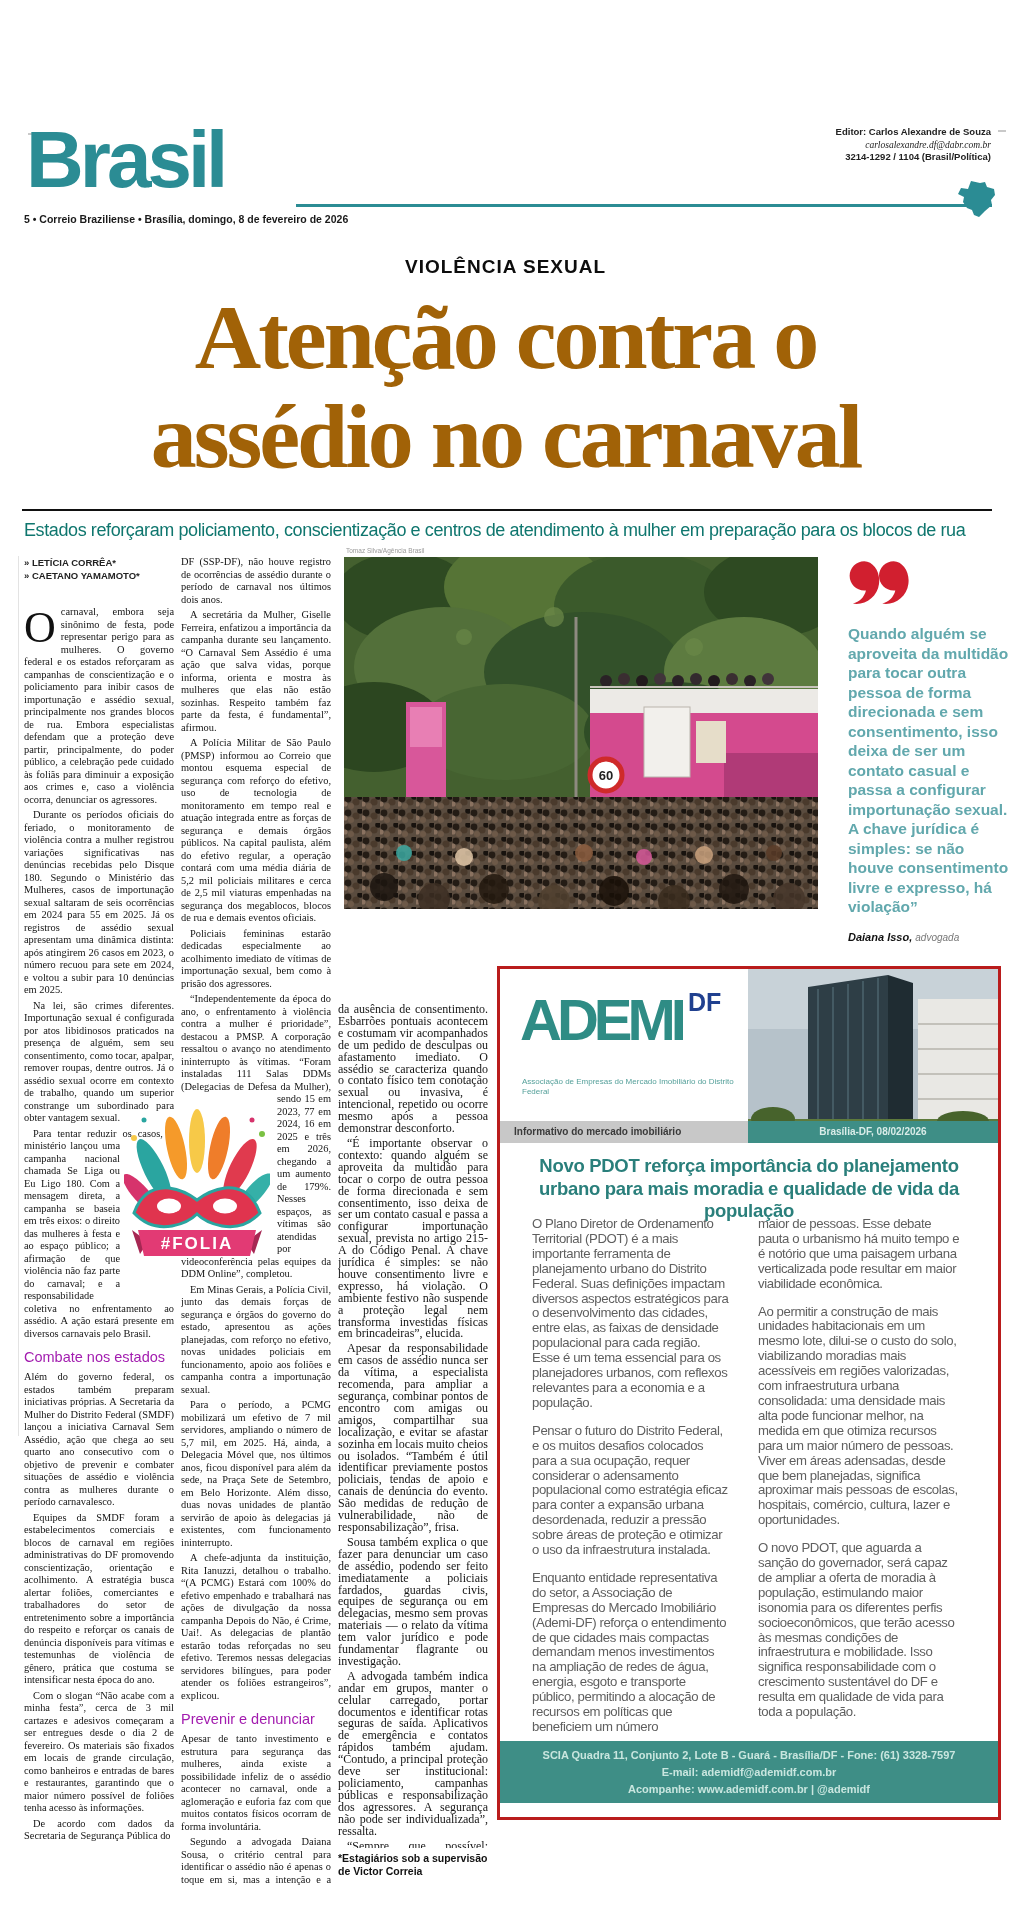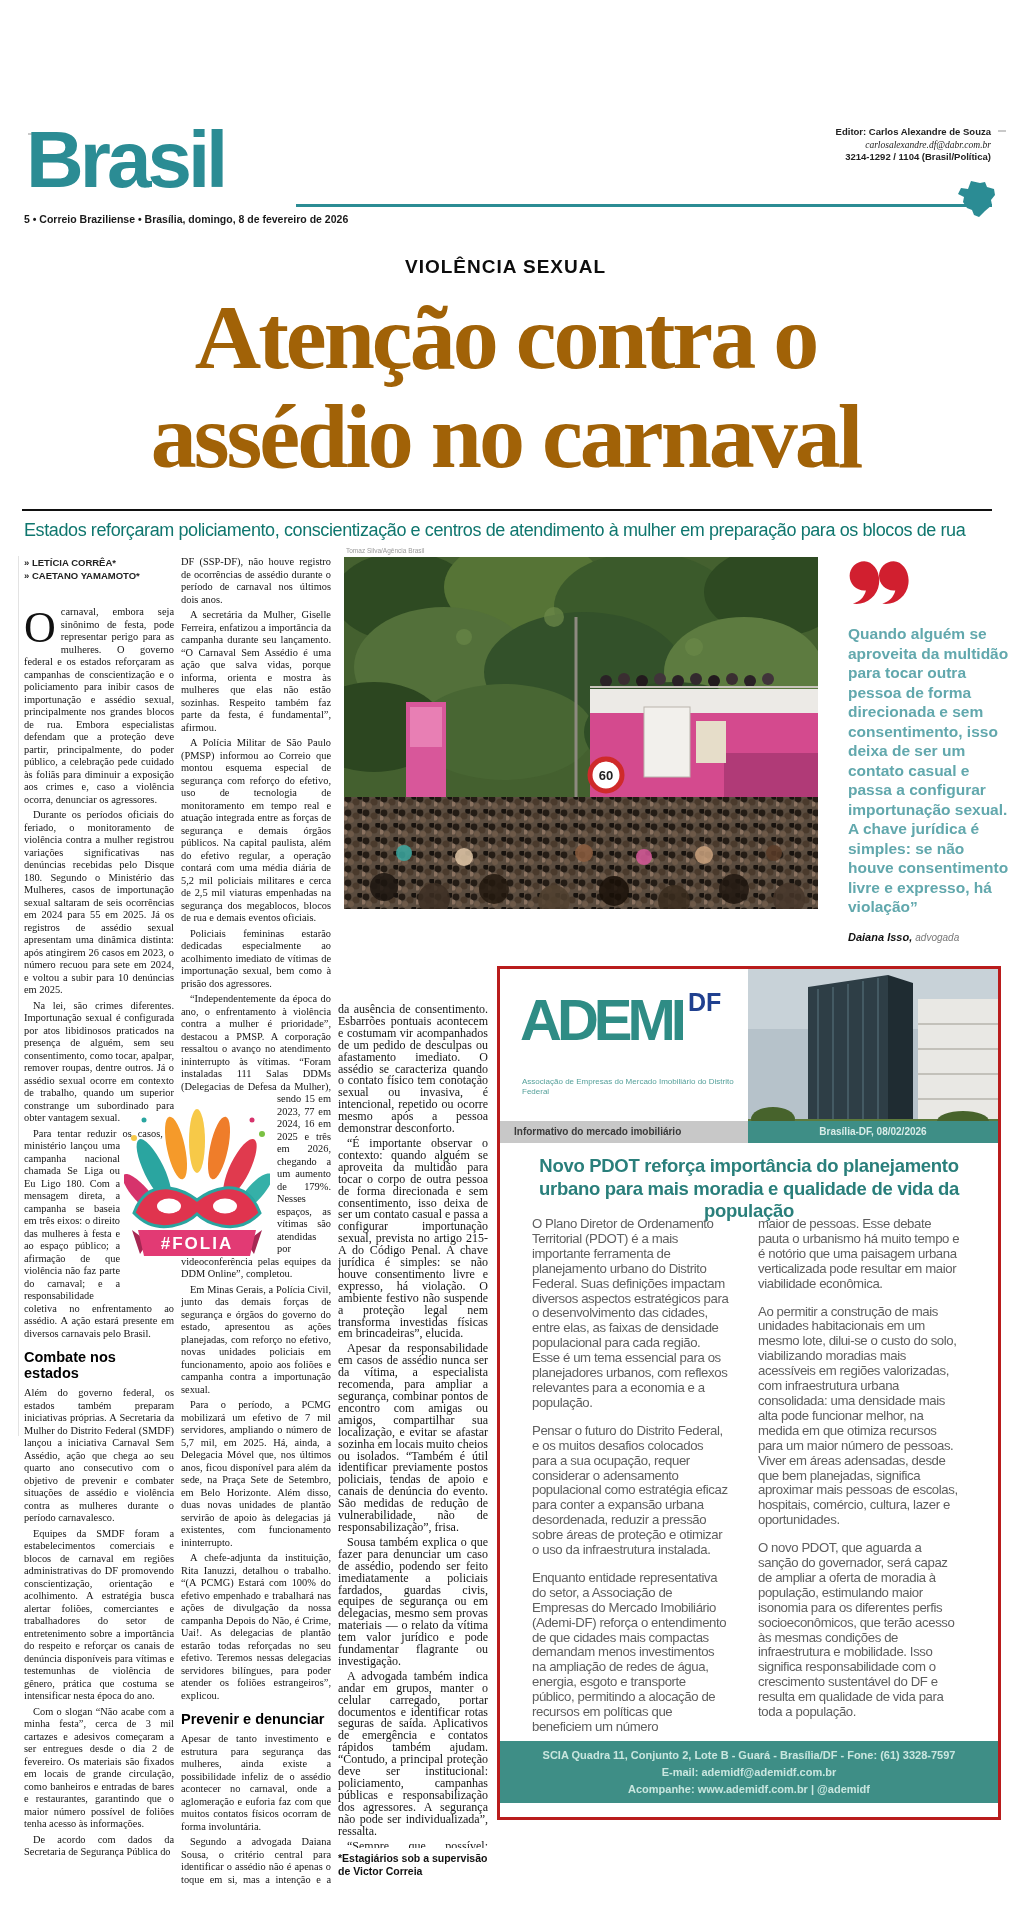--- a/index.html
+++ b/index.html
@@ -28,22 +28,22 @@
   .col{position:absolute;width:150px;overflow:hidden;font-family:"Liberation Serif",serif;}
   .col1{left:24px;top:556px;height:1348px;}
   .col2{left:181px;top:556px;height:1330px;}
   .col3{left:338px;top:1004px;height:844px;font-size:10px;}
   .bylines{font-family:"Liberation Sans",sans-serif;font-size:9.5px;font-weight:bold;
            line-height:13px;color:#222;margin-bottom:24px;}
   .bp{margin:0 0 3px 0;font-size:10.4px;line-height:12.5px;text-align:justify;text-indent:9px;color:#141414;}
   .col3 .bp{font-size:12px;line-height:11.9px;}
   .ni{text-indent:0;}
   .dropcap{float:left;font-size:44px;line-height:37px;padding:3px 5px 0 0;color:#111;}
-  .subhead{font-family:"Liberation Sans",sans-serif;font-size:14.5px;font-weight:bold;
-           color:#000000;margin:9px 0 6px 0;text-indent:0;}
+  .subhead{font-family:"Liberation Sans",sans-serif;font-size:14.5px;font-weight:normal;
+           color:#a21caf;margin:9px 0 6px 0;text-indent:0;}
   .cutR{float:right;width:50px;height:150px;margin:0 0 2px 4px;}
   .cutL{float:left;width:92px;height:150px;margin:0 4px 2px 0;}
   .footnote{position:absolute;left:338px;top:1852px;width:150px;font-size:10.5px;font-weight:bold;
             line-height:13px;color:#111;}
   
   .credit{position:absolute;left:346px;top:547px;font-size:6.5px;color:#999;}
   .photo{position:absolute;left:344px;top:557px;width:474px;height:352px;overflow:hidden;background:#44602f;}
   .caption{position:absolute;left:344px;top:916px;width:478px;font-size:10px;font-weight:bold;color:#101010;}
   
   .pullquote{position:absolute;left:832px;top:560px;width:162px;margin-left:16px;}

